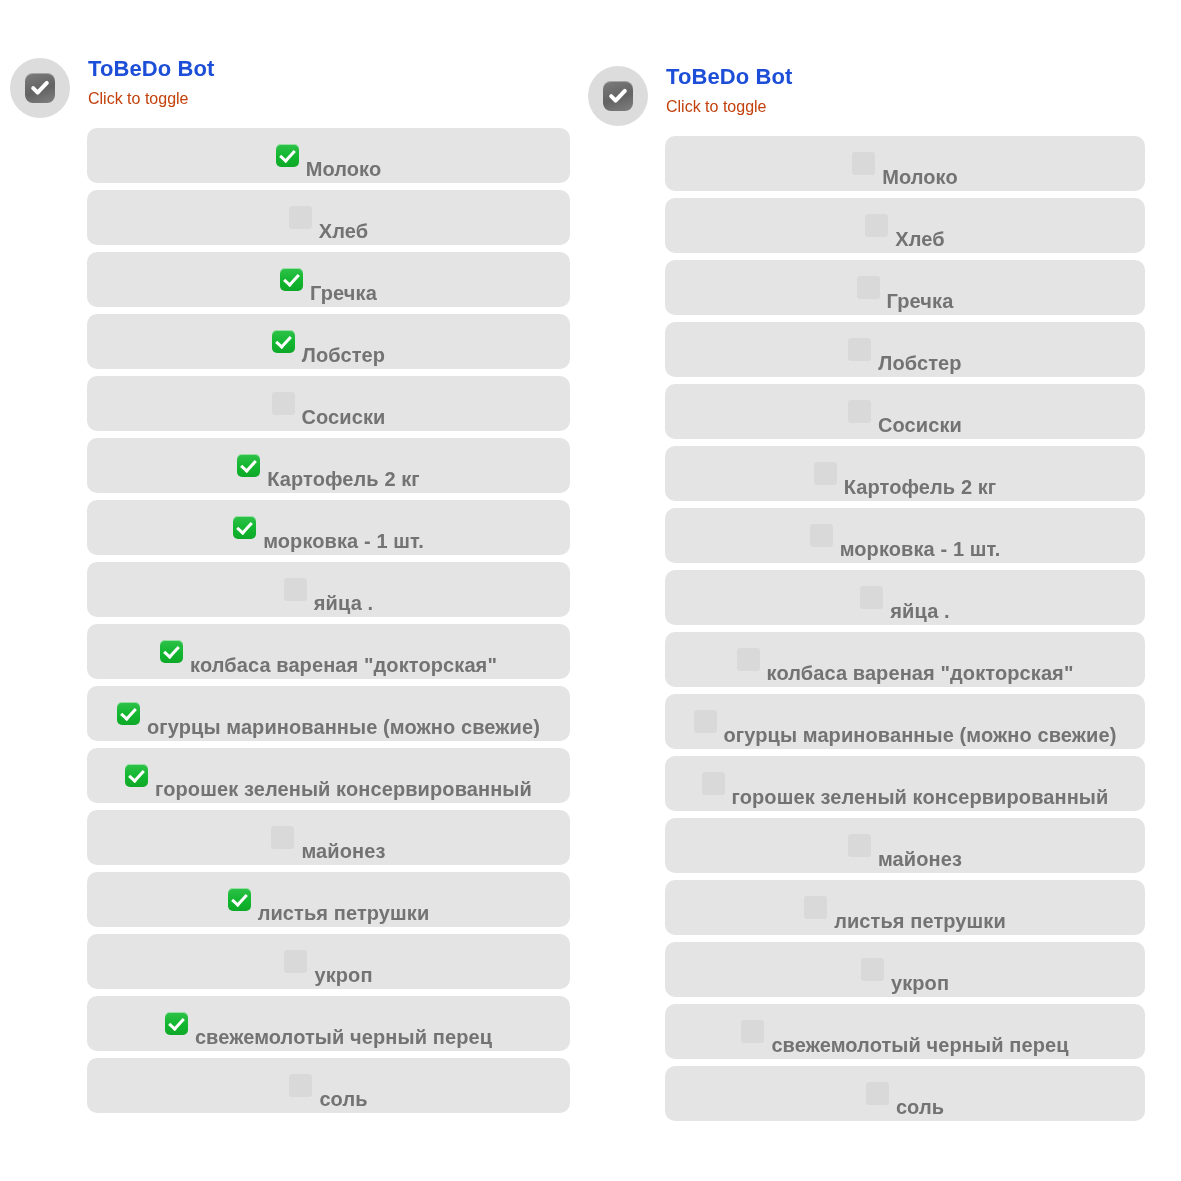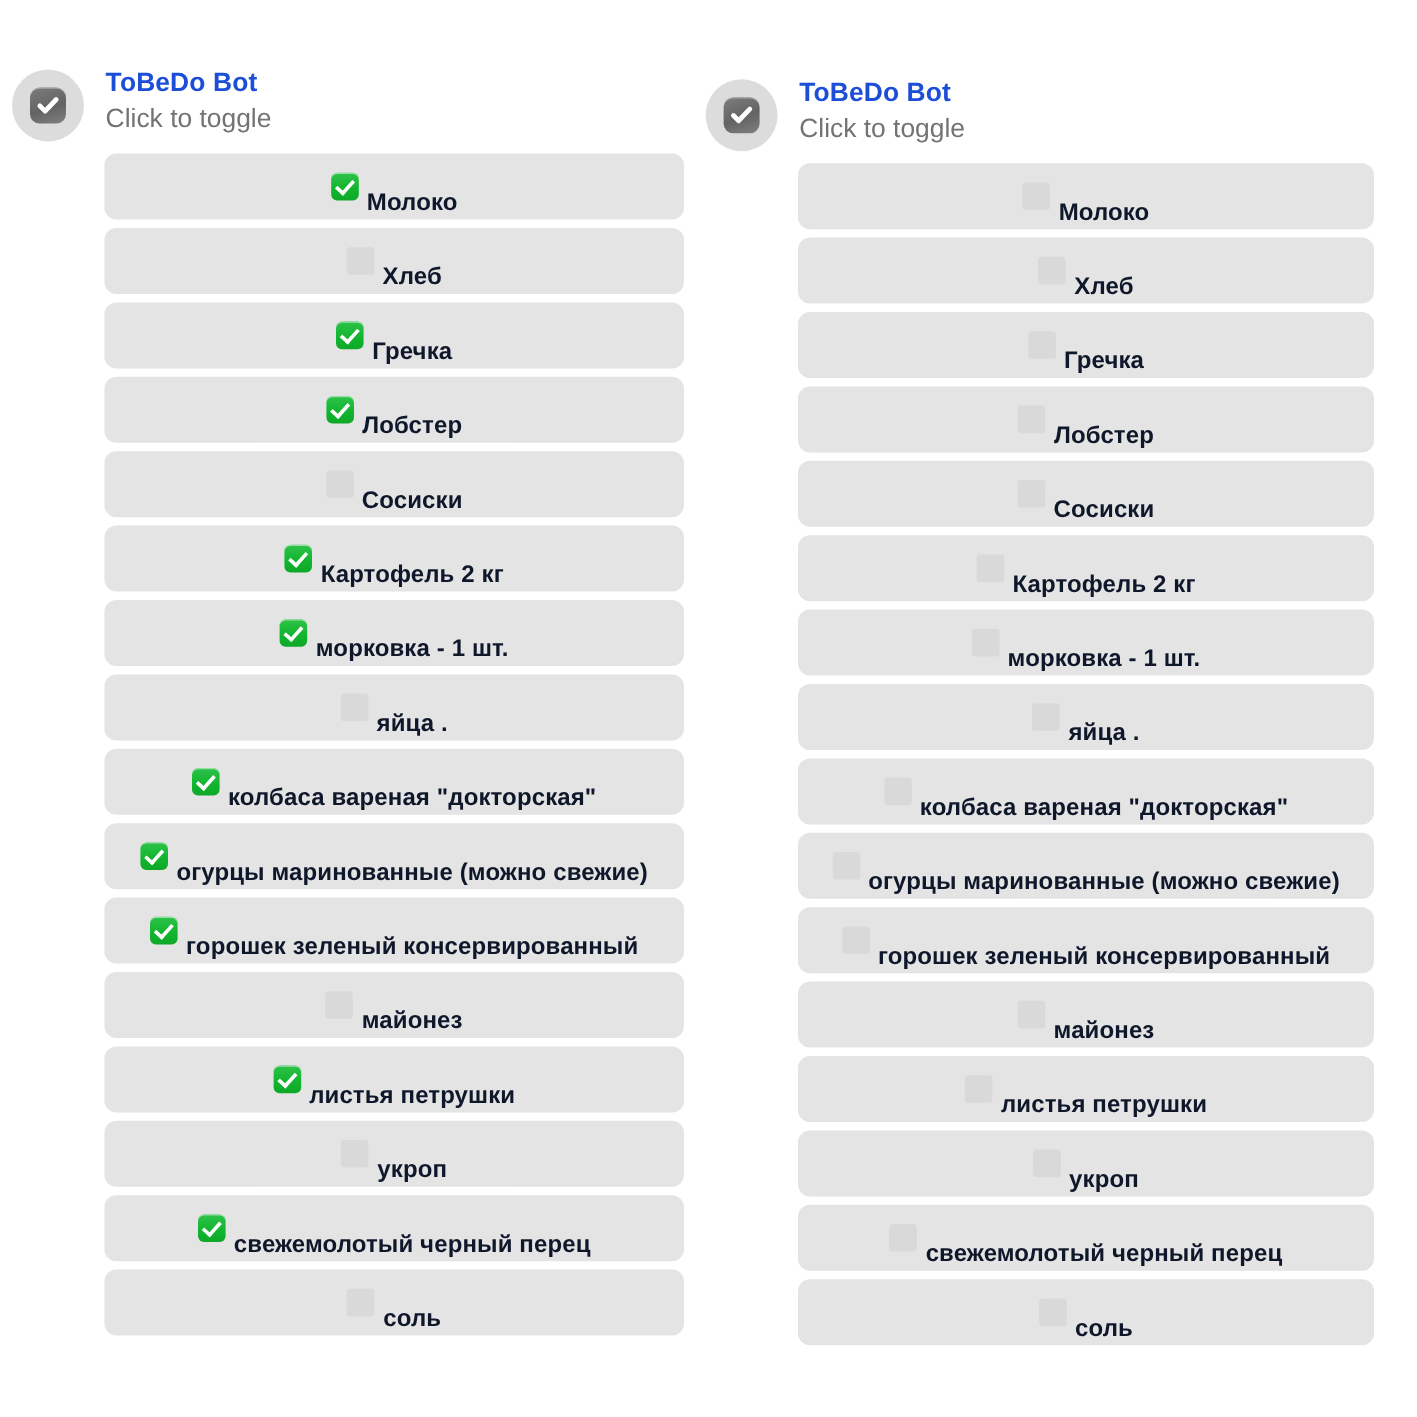--- a/index.html
+++ b/index.html
@@ -64,23 +64,23 @@
   }
   .bot-name {
     font-size: 22px;
     font-weight: 600;
     color: #1d4ed8;
     line-height: 30px;
     letter-spacing: .1px;
     white-space: nowrap;
   }
   .bot-caption {
-    font-size: 22px;
+    font-size: 16px;
     font-weight: 400;
-    color: #737373;
+    color: #c2410c;
     line-height: 30px;
     white-space: nowrap;
   }
 
   
   .keyboard {
     position: absolute;
     display: flex;
     flex-direction: column;
     gap: 7px;
@@ -97,21 +97,21 @@
     justify-content: center;
     gap: 7px;
     padding: 0 8px;
     box-sizing: border-box;
     cursor: pointer;
     user-select: none;
   }
   .kb-btn .label {
     font-size: 20px;
     font-weight: 700;
-    color: #0f172a;
+    color: #737373;
     line-height: 22px;
     white-space: nowrap;
     letter-spacing: .1px;
     margin-top: 27px;
   }
 
   
   .box {
     flex: 0 0 auto;
     width: 23px;

